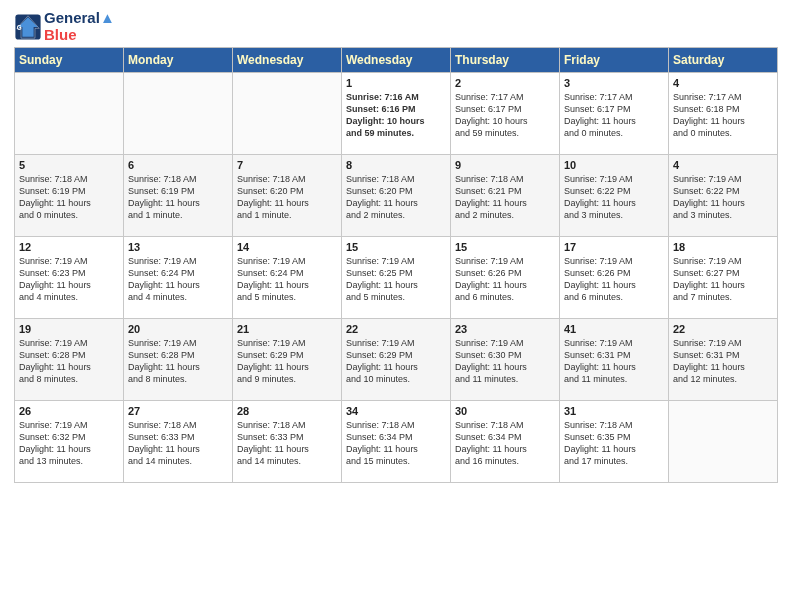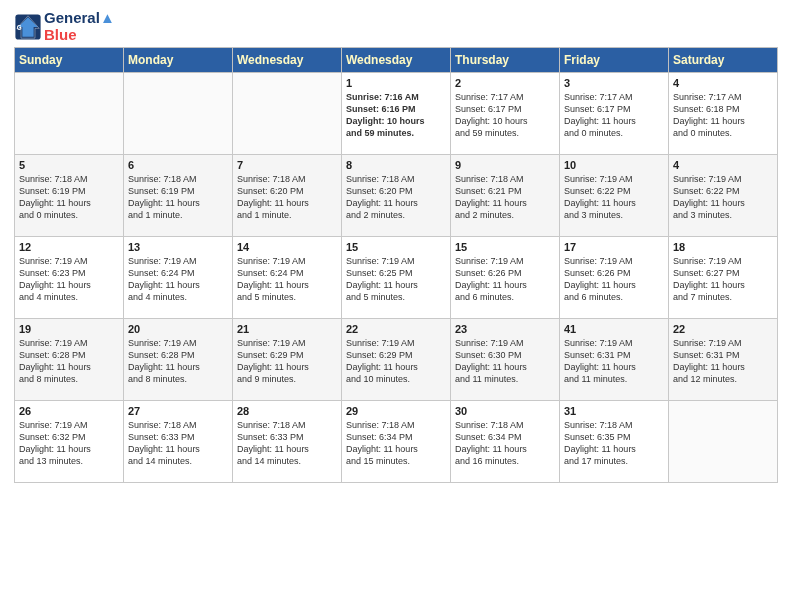--- a/index.html
+++ b/index.html
@@ -336,21 +336,21 @@
 and 14 minutes.</div>
           </td>
           <td>
             <span class="day-number">28</span>
             <div class="day-info" style="white-space: pre-line;">Sunrise: 7:18 AM
 Sunset: 6:33 PM
 Daylight: 11 hours
 and 14 minutes.</div>
           </td>
           <td>
-            <span class="day-number">29</span>
+            <span class="day-number">34</span>
             <div class="day-info" style="white-space: pre-line;">Sunrise: 7:18 AM
 Sunset: 6:34 PM
 Daylight: 11 hours
 and 15 minutes.</div>
           </td>
           <td>
             <span class="day-number">30</span>
             <div class="day-info" style="white-space: pre-line;">Sunrise: 7:18 AM
 Sunset: 6:34 PM
 Daylight: 11 hours

